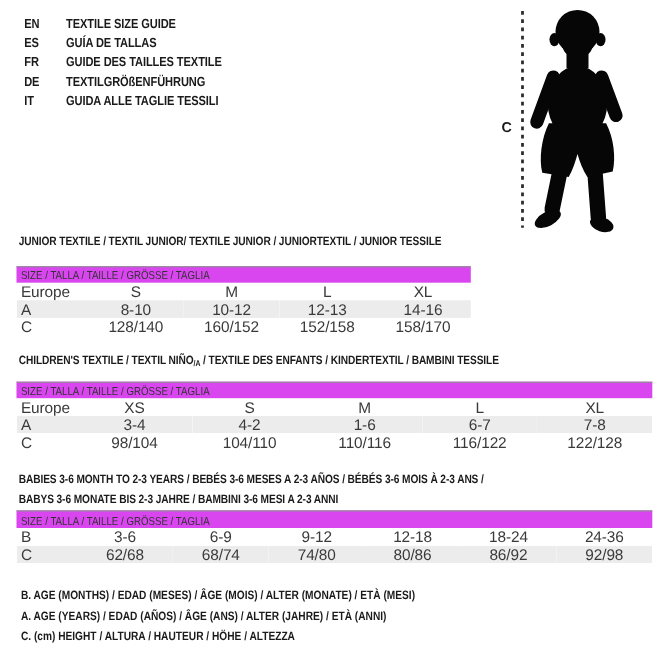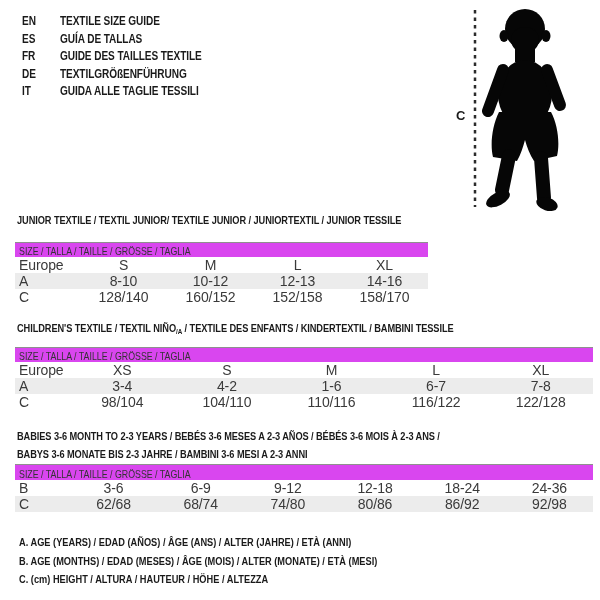--- a/index.html
+++ b/index.html
@@ -205,18 +205,18 @@
         <td>74/80</td>
         <td>80/86</td>
         <td>86/92</td>
         <td>92/98</td>
       </tr>
     </tbody>
       </table>
   </div>
 
   <div class="foot">
+    <div class="foot-line"><span class="cond">B. AGE (MONTHS) / EDAD (MESES) / ÂGE (MOIS) / ALTER (MONATE) / ETÀ (MESI)</span></div>
     <div class="foot-line"><span class="cond">A. AGE (YEARS) / EDAD (AÑOS) / ÂGE (ANS) / ALTER (JAHRE) / ETÀ (ANNI)</span></div>
-    <div class="foot-line"><span class="cond">B. AGE (MONTHS) / EDAD (MESES) / ÂGE (MOIS) / ALTER (MONATE) / ETÀ (MESI)</span></div>
     <div class="foot-line"><span class="cond">C. (cm) HEIGHT / ALTURA / HAUTEUR / HÖHE / ALTEZZA</span></div>
   </div>
 
 </div>
 
 </body></html>

